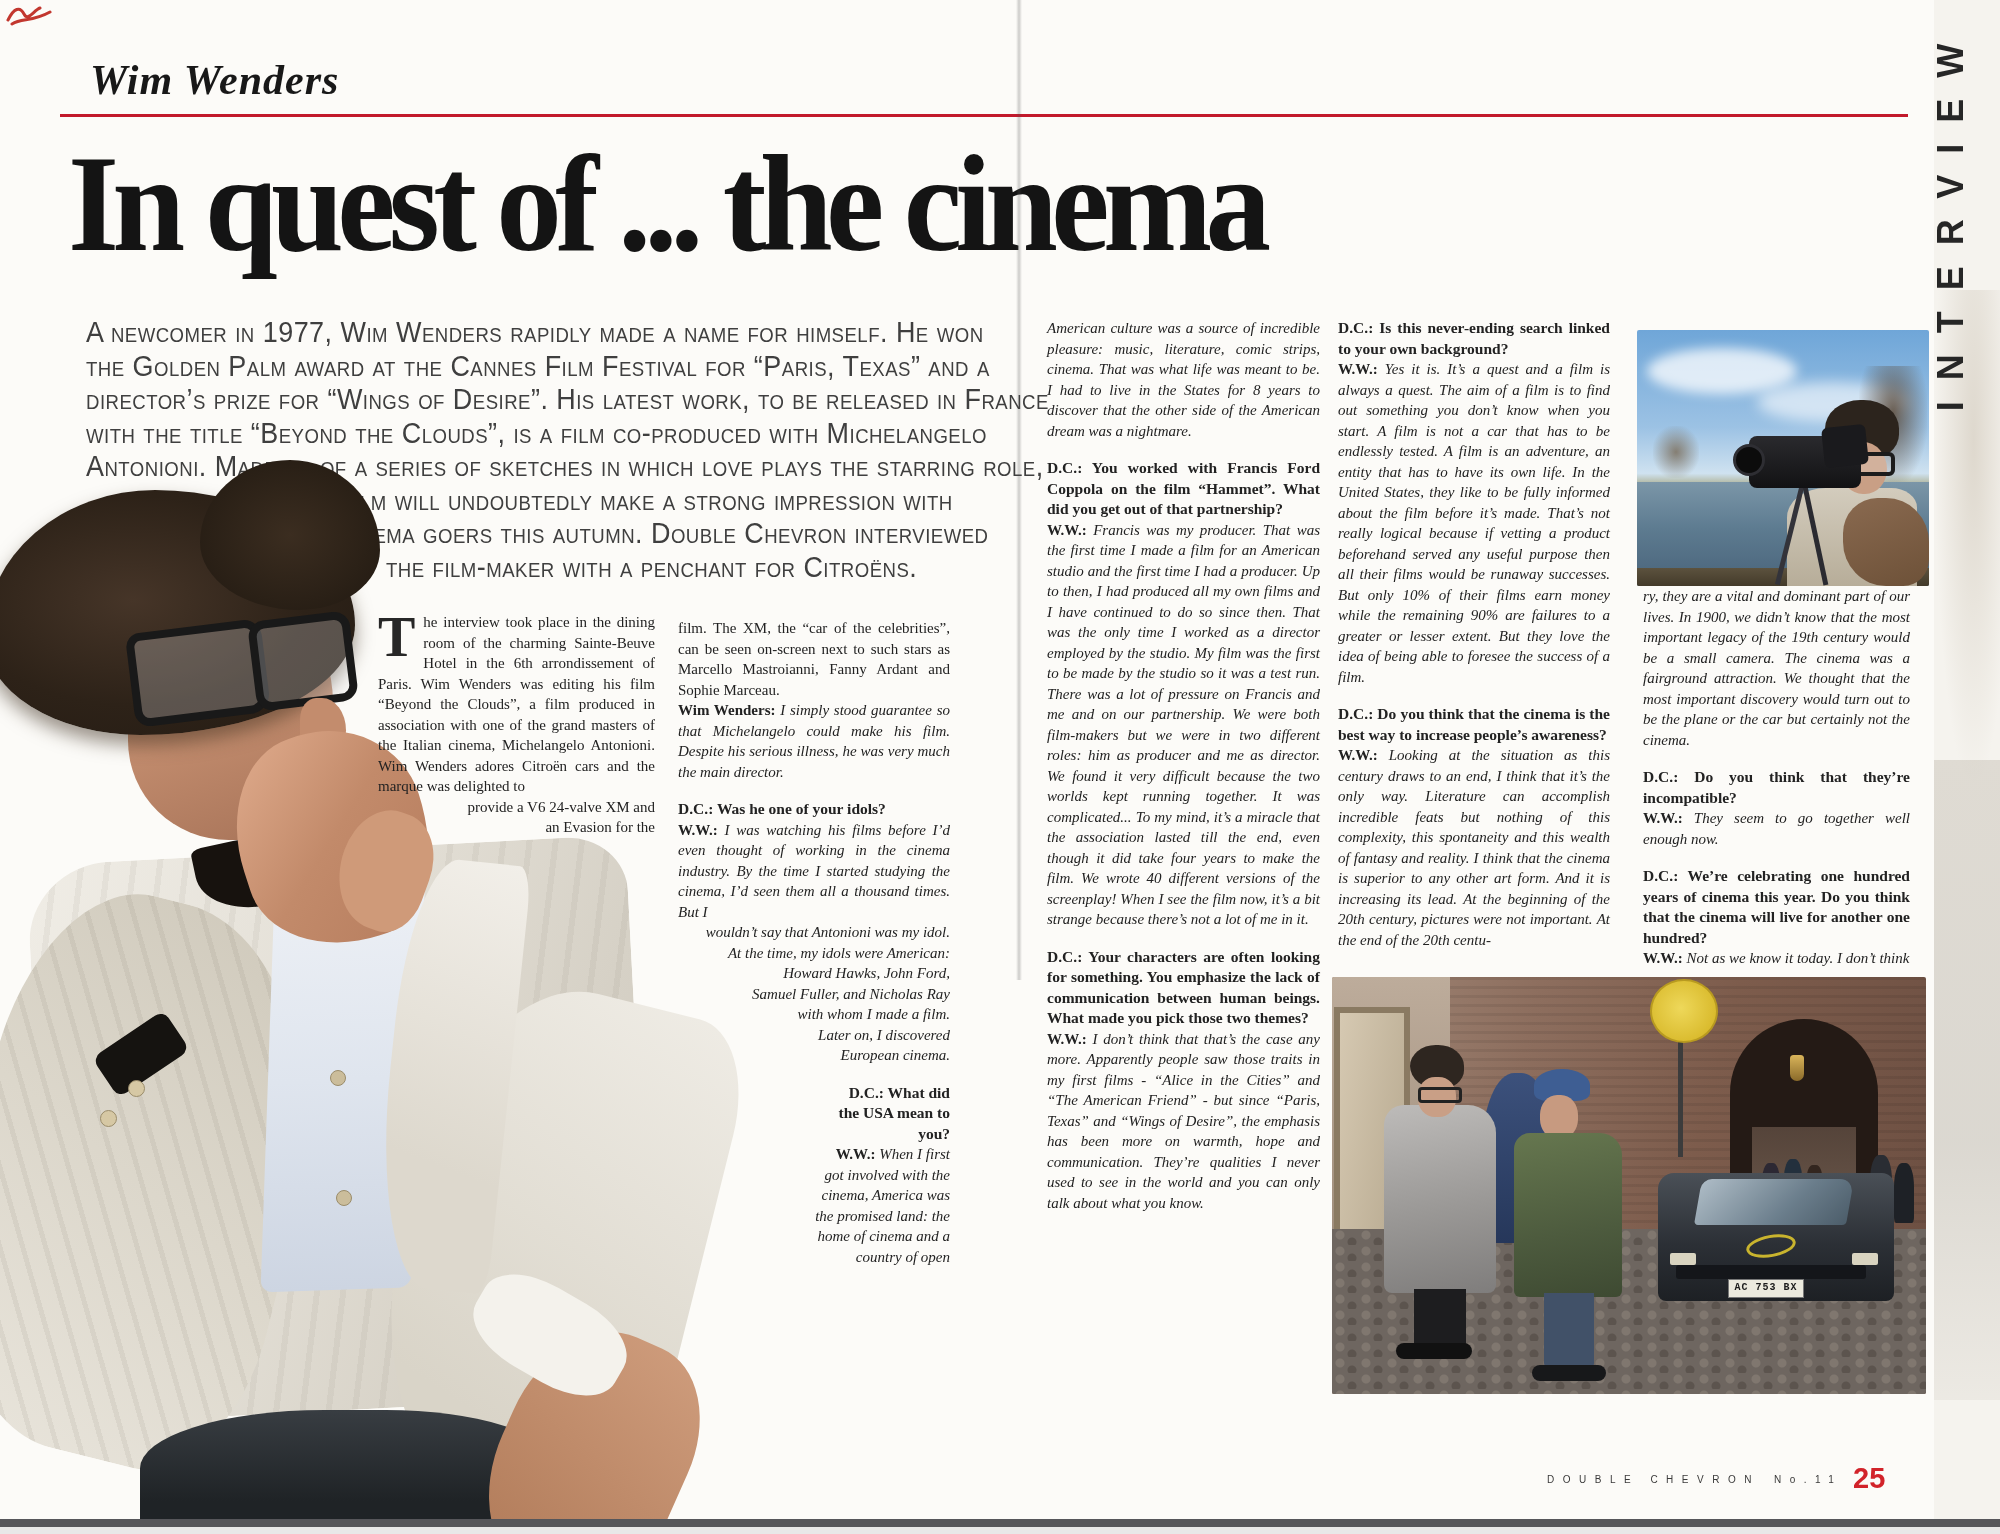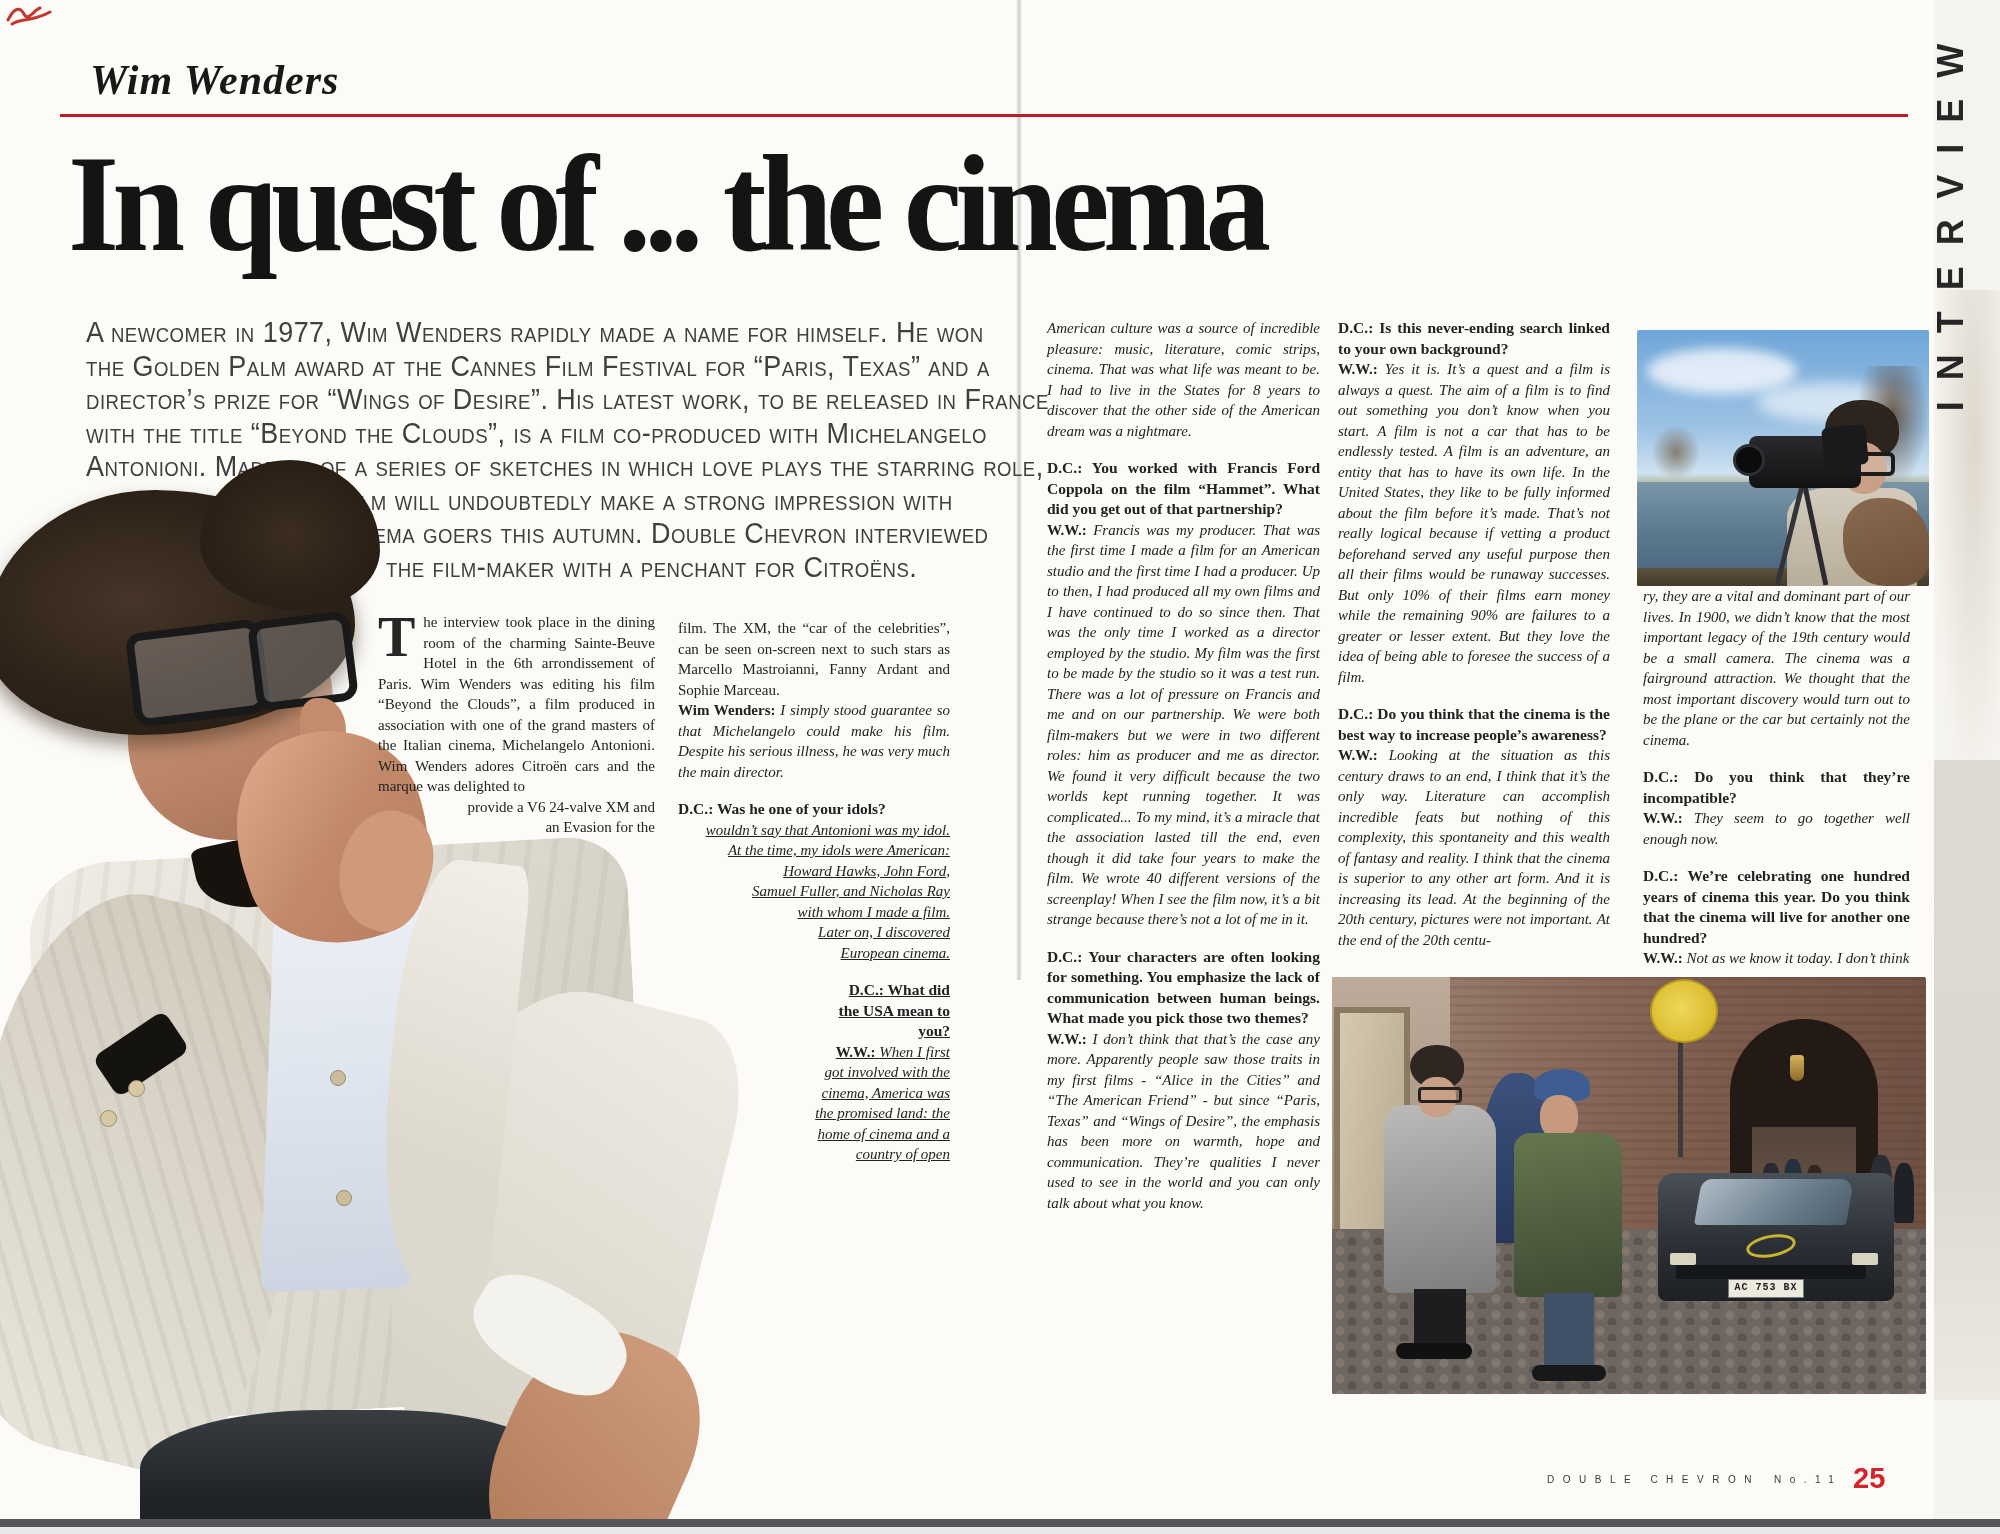--- a/index.html
+++ b/index.html
@@ -25,21 +25,21 @@
   #col4{left:1338px;top:318px;width:272px;}
   #col5{left:1643px;top:586px;width:267px;}
   .dropcap{float:left;font-size:56px;line-height:44px;font-weight:bold;color:#272727;
            margin:3px 8px 0 0;font-family:"Liberation Serif",serif;}
   .tail{text-align:right;}
   .q{font-weight:bold;margin-top:17px;text-align:justify;font-size:15.5px;}
   .ans{font-style:italic;}
   .ans .lbl{font-style:normal;font-weight:bold;}
   .wrapzone{overflow:visible;}
   .stair{float:left;clear:left;height:20.5px;}
-  .alignr{text-align:right;text-decoration:underline;}
+  .alignr{text-align:right;}
   
   .gutter{position:absolute;left:1016px;top:0;width:6px;height:980px;
           background:linear-gradient(to right,rgba(0,0,0,0),rgba(80,80,80,.28),rgba(0,0,0,0));}
   .strip{position:absolute;left:1934px;top:0;width:66px;height:1534px;background:#f5f3ee;}
   .strip .ghost1{position:absolute;left:0;top:290px;width:66px;height:500px;
       background:radial-gradient(ellipse at 60% 30%,#d8d1c5 0%,rgba(216,209,197,0) 70%);opacity:.8;}
   .strip .ghost2{position:absolute;left:0;top:760px;width:66px;height:640px;
       background:linear-gradient(180deg,rgba(201,195,184,.5),rgba(171,165,154,.35) 60%,rgba(201,195,184,.2));}
   .interview{position:absolute;left:1741px;top:195px;width:420px;height:44px;
       display:flex;align-items:center;justify-content:center;transform:rotate(-90deg);
@@ -245,20 +245,21 @@
   <div class="col" id="col1" data-interactable="false">
     <span class="dropcap" data-interactable="false">T</span><span data-interactable="false">he interview took place in the dining room of the charming Sainte-Beuve Hotel in the 6th arrondissement of Paris. Wim Wenders was editing his film “Beyond the Clouds”, a film produced in association with one of the grand masters of the Italian cinema, Michelangelo Antonioni. Wim Wenders adores Citroën cars and the marque was delighted to</span>
     <div class="tail" data-interactable="false">provide a V6 24-valve XM and</div>
     <div class="tail" data-interactable="false">an Evasion for the</div>
   </div>
 
   <div class="col" id="col2" data-interactable="false">
     <div data-interactable="false">film. The XM, the “car of the celebrities”, can be seen on-screen next to such stars as Marcello Mastroianni, Fanny Ardant and Sophie Marceau.</div>
     <div class="ans" data-interactable="false"><span class="lbl" data-interactable="false">Wim Wenders:</span> <span data-interactable="false">I simply stood guarantee so that Michelangelo could make his film. Despite his serious illness, he was very much the main director.</span></div>
     <div class="q" data-interactable="false">D.C.: Was he one of your idols?</div>
+    <div class="ans" data-interactable="false"><span class="lbl" data-interactable="false">W.W.:</span> <span data-interactable="false">I was watching his films before I’d even thought of working in the cinema industry. By the time I started studying the cinema, I’d seen them all a thousand times. But I</span></div>
     <div class="wrapzone" data-interactable="false">
       <div class="stair" style="width:18px" data-interactable="false"></div>
       <div class="stair" style="width:40px" data-interactable="false"></div>
       <div class="stair" style="width:58px" data-interactable="false"></div>
       <div class="stair" style="width:74px" data-interactable="false"></div>
       <div class="stair" style="width:102px" data-interactable="false"></div>
       <div class="stair" style="width:140px" data-interactable="false"></div>
       <div class="stair" style="width:150px" data-interactable="false"></div>
       <div class="stair" style="width:158px" data-interactable="false"></div>
       <div class="stair" style="width:156px" data-interactable="false"></div>

